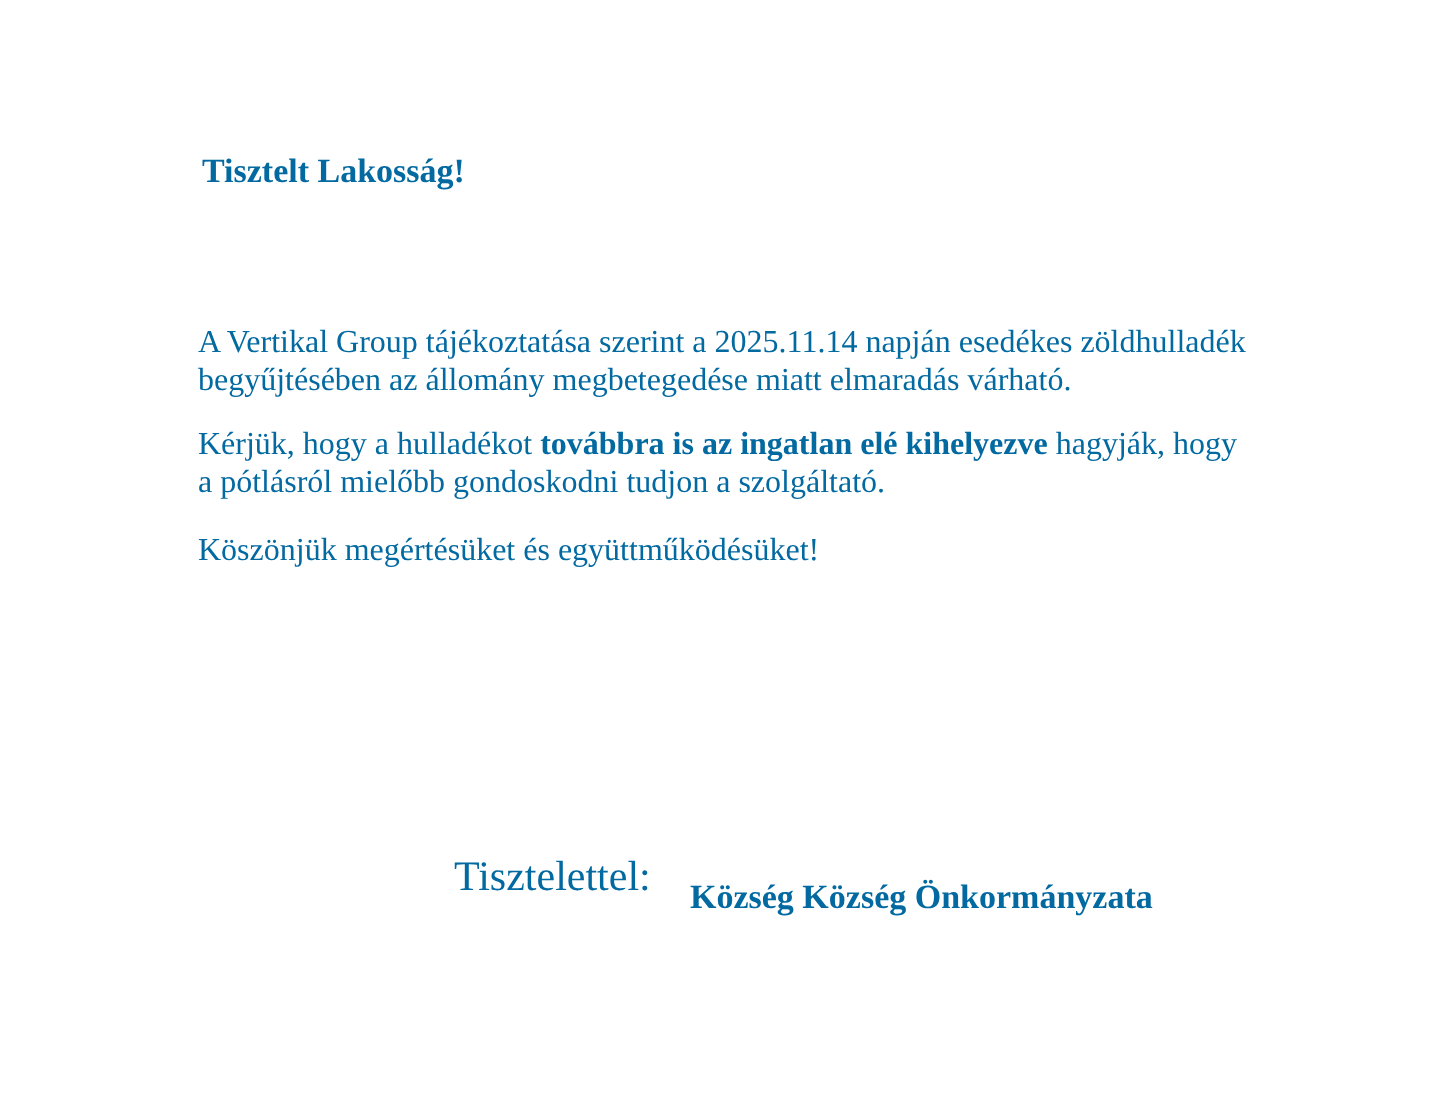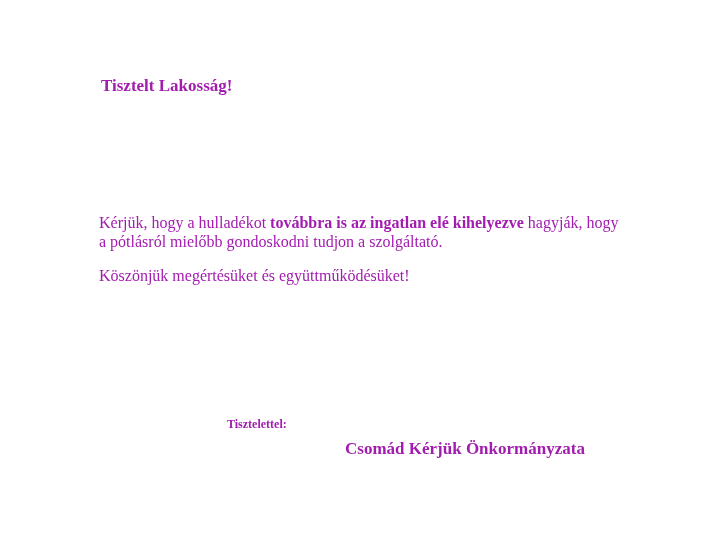--- a/index.html
+++ b/index.html
@@ -5,21 +5,21 @@
   html, body {
     margin: 0;
     padding: 0;
     background: #ffffff;
   }
   .page {
     position: relative;
     width: 727px;
     height: 510px;
     background: #ffffff;
-    color: #a21caf;
+    color: #0369a1;
     font-family: "Liberation Serif", "DejaVu Serif", serif;
     overflow: hidden;
   }
   .abs {
     position: absolute;
     white-space: nowrap;
   }
   .greeting {
     left: 101px;
     top: 75px;
@@ -31,45 +31,49 @@
     font-size: 16px;
     line-height: 18.5px;
   }
   .para-notice  { left: 99px; top: 163px; }
   .para-request { left: 99px; top: 214px; }
   .para-thanks  { left: 99px; top: 267px; }
   .body-para .line { display: block; }
   .bold-inline { font-weight: bold; }
   .closing {
     left: 227px;
-    top: 413px;
-    font-size: 12px;
-    font-weight: bold;
+    top: 427px;
+    font-size: 21px;
+    font-weight: normal;
     line-height: 22px;
   }
   .signature {
     left: 345px;
     top: 438px;
     font-size: 17px;
     font-weight: bold;
     line-height: 22px;
   }
 </style>
 </head>
 <body>
 
 <div class="page">
 
   <div class="abs greeting">Tisztelt Lakosság!</div>
 
+  <div class="abs body-para para-notice">
+    <span class="line">A Vertikal Group tájékoztatása szerint a 2025.11.14 napján esedékes zöldhulladék</span>
+    <span class="line">begyűjtésében az állomány megbetegedése miatt elmaradás várható.</span>
+  </div>
 
   <div class="abs body-para para-thanks">Köszönjük megértésüket és együttműködésüket!</div>
 
   <div class="abs body-para para-request">
     <span class="line"><span>Kérjük, hogy a hulladékot </span><span class="bold-inline">továbbra is az ingatlan elé kihelyezve</span><span> hagyják, hogy</span></span>
     <span class="line">a pótlásról mielőbb gondoskodni tudjon a szolgáltató.</span>
   </div>
 
   <div class="abs closing">Tisztelettel:</div>
 
-  <div class="abs signature">Csomád Kérjük Önkormányzata</div>
+  <div class="abs signature">Község Község Önkormányzata</div>
 
 </div>
 
 </body></html>

